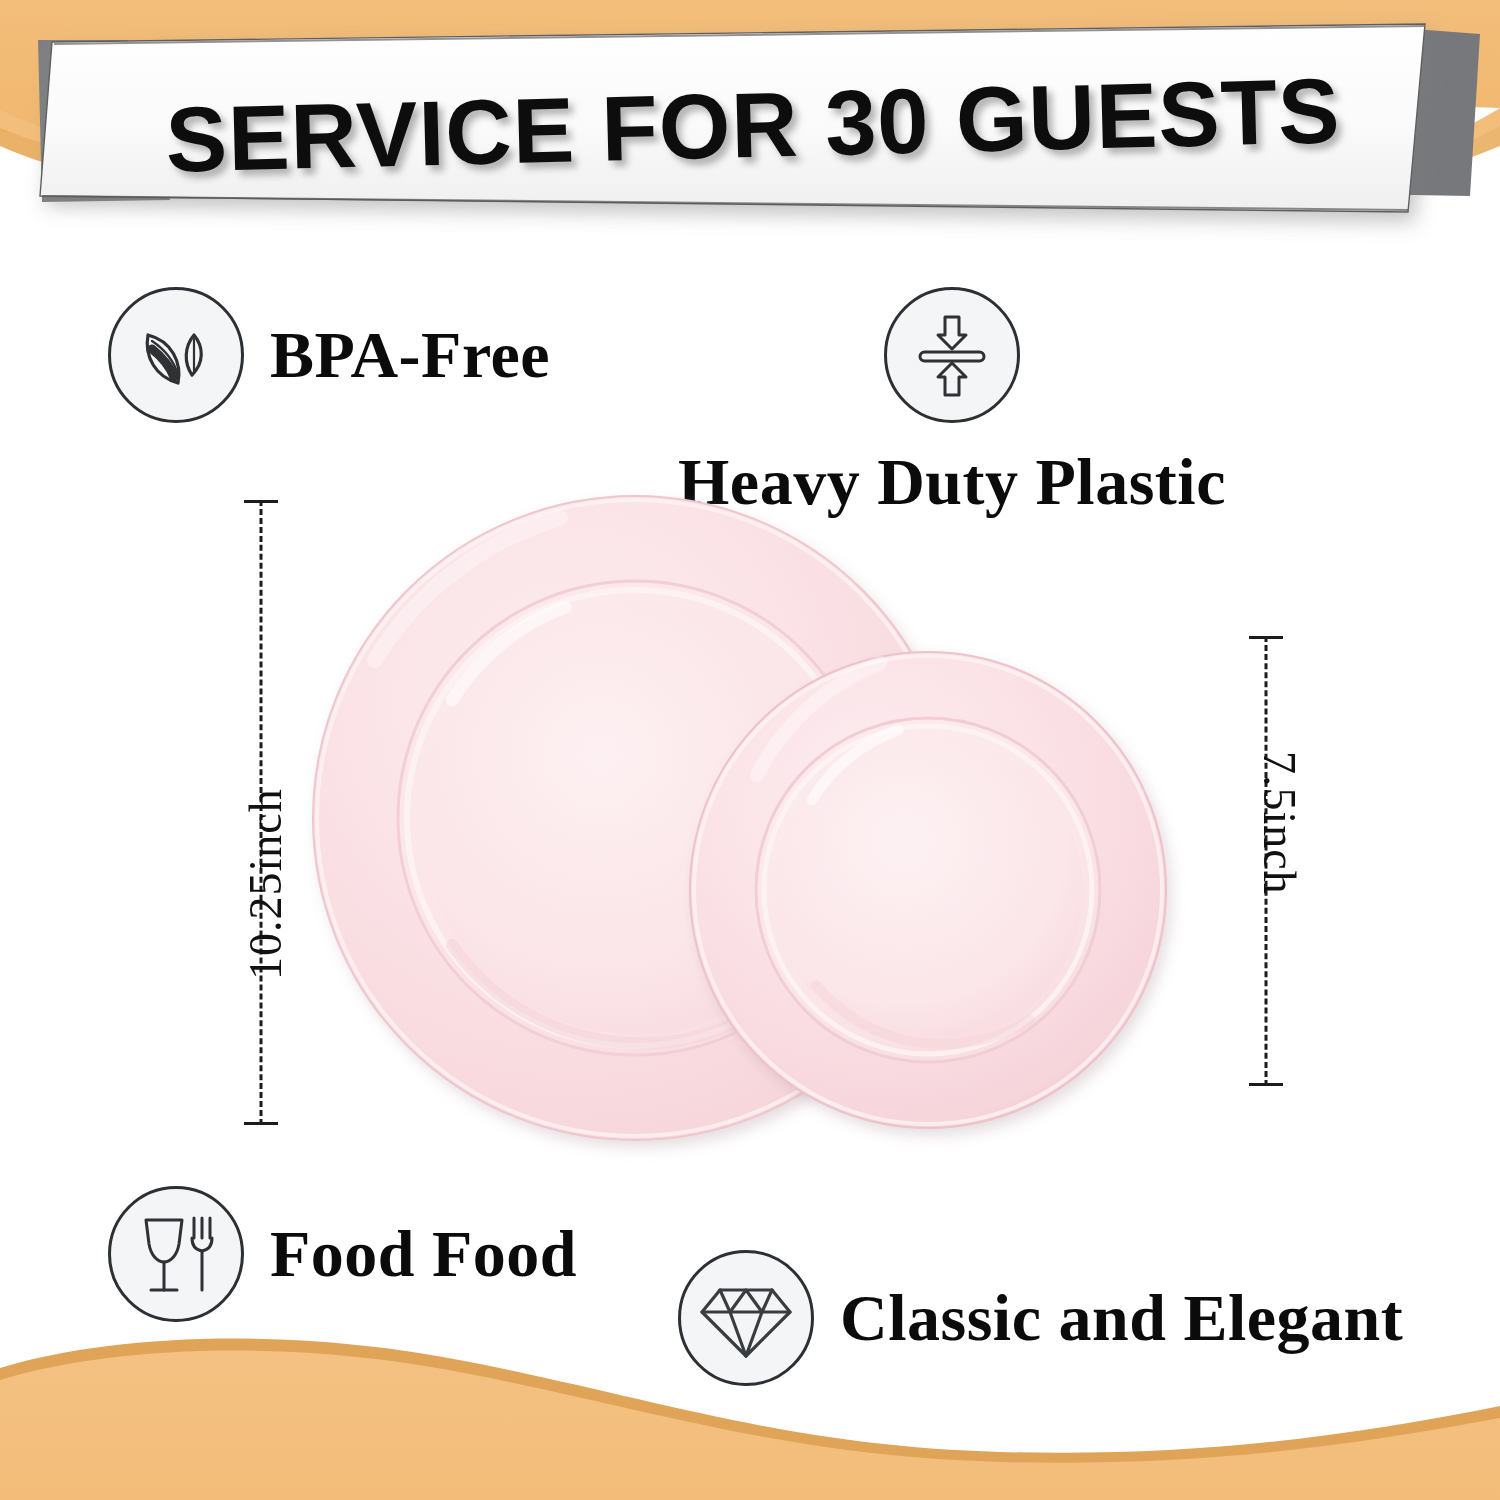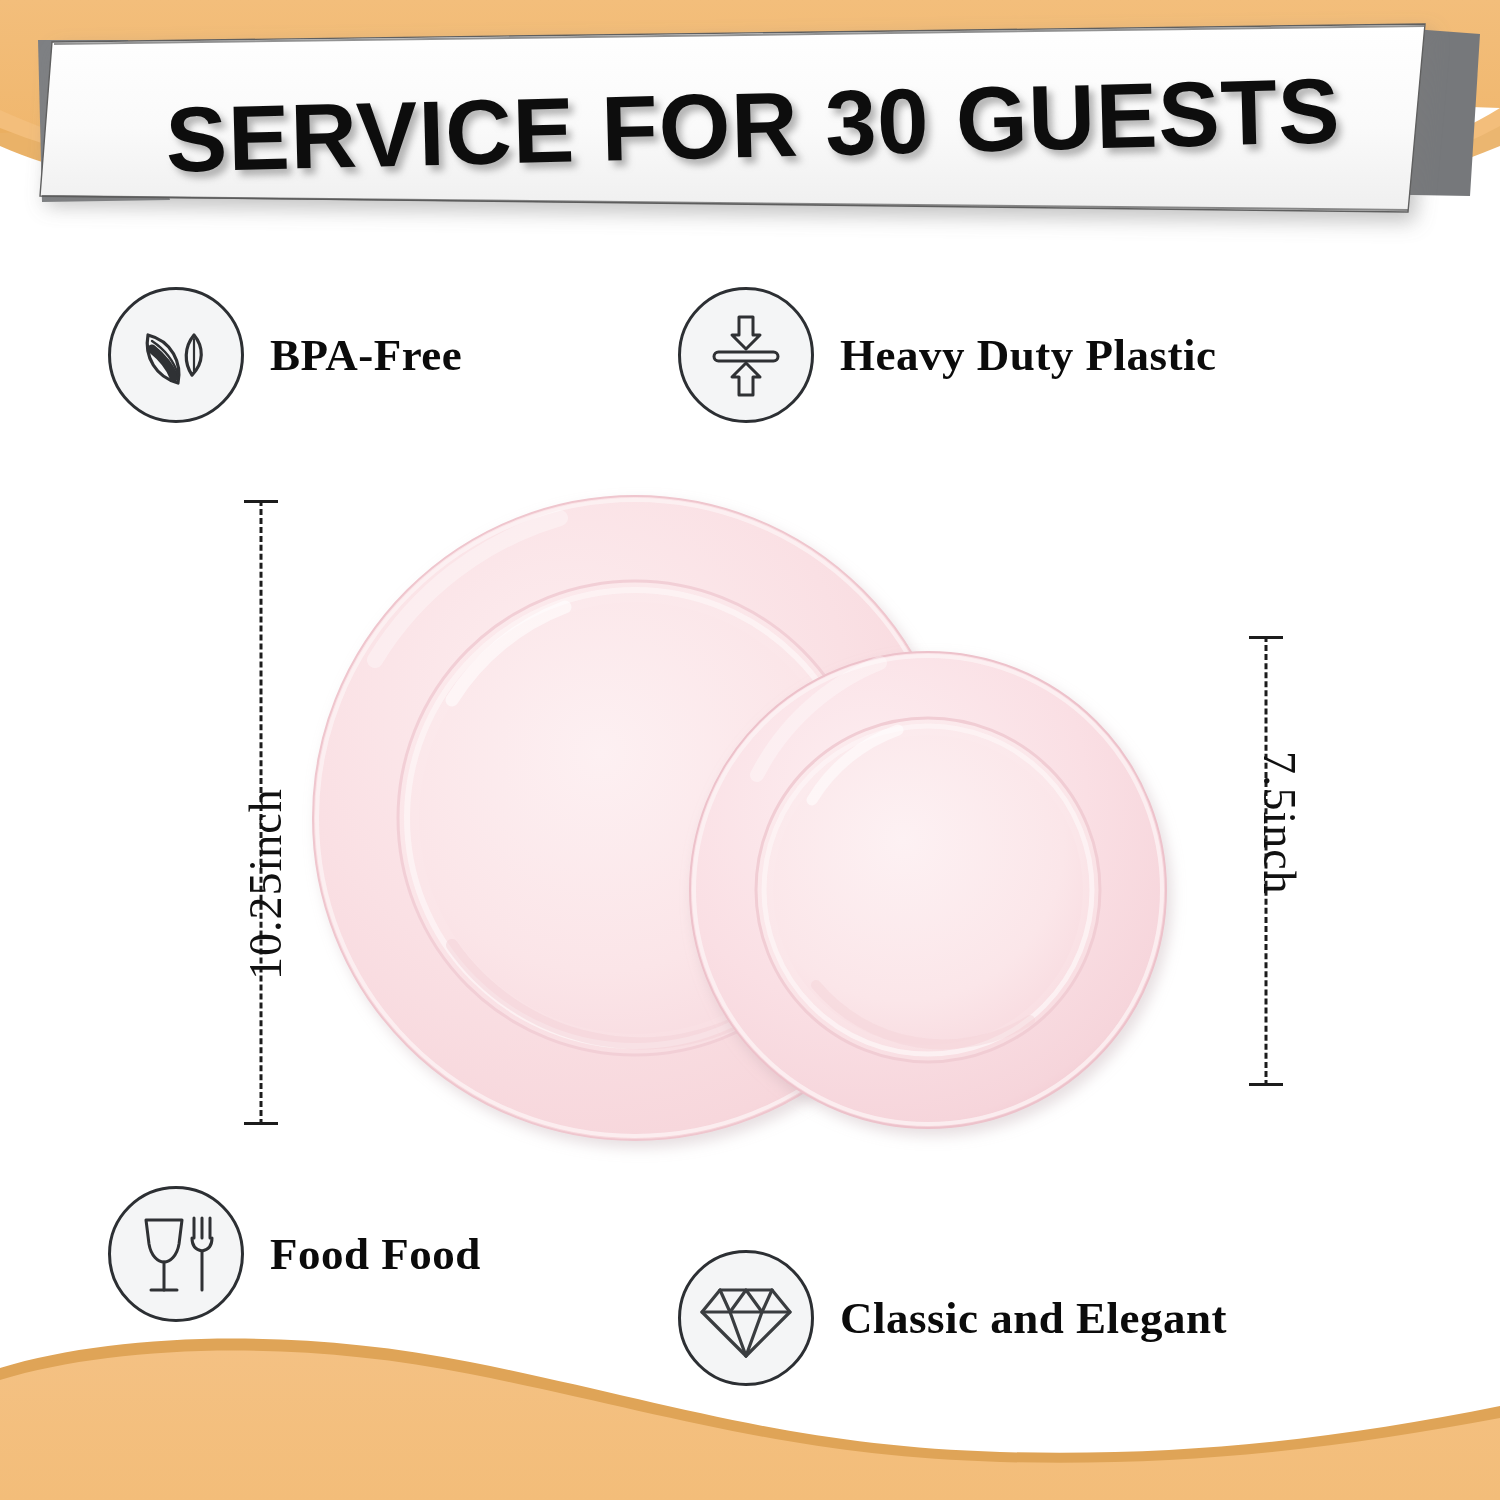--- a/index.html
+++ b/index.html
@@ -64,29 +64,29 @@
     display:flex;
     align-items:center;
     justify-content:center;
     flex:0 0 auto;
     box-shadow:0 0 0 0 rgba(0,0,0,0);
   }
   .feature .badge svg { display:block; }
   .feature .flabel {
     font-family:"Liberation Serif", serif;
     font-weight:700;
-    font-size:45px;
+    font-size:66px;
     color:#0b0b0b;
     white-space:nowrap;
     line-height:1;
     letter-spacing:0.5px;
   }
 
   #feat-bpa     { left:108px;  top:287px; }
-  #feat-heavy   { left:678px;  top:287px; }
+  #feat-heavy   { left:678px;  top:287px;flex-direction:column; }
   #feat-food    { left:108px;  top:1186px; }
   #feat-classic { left:678px;  top:1250px; }
 
   
   .plates {
     position:absolute;
     left:0; top:0;
     width:1500px; height:1500px;
     pointer-events:none;
   }

